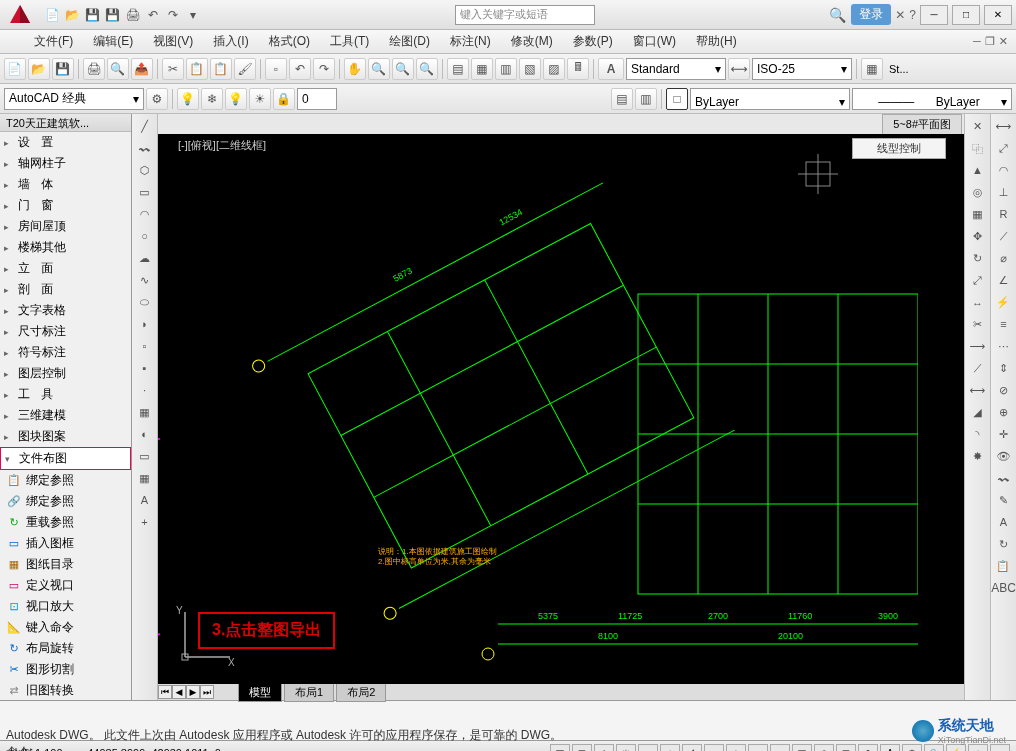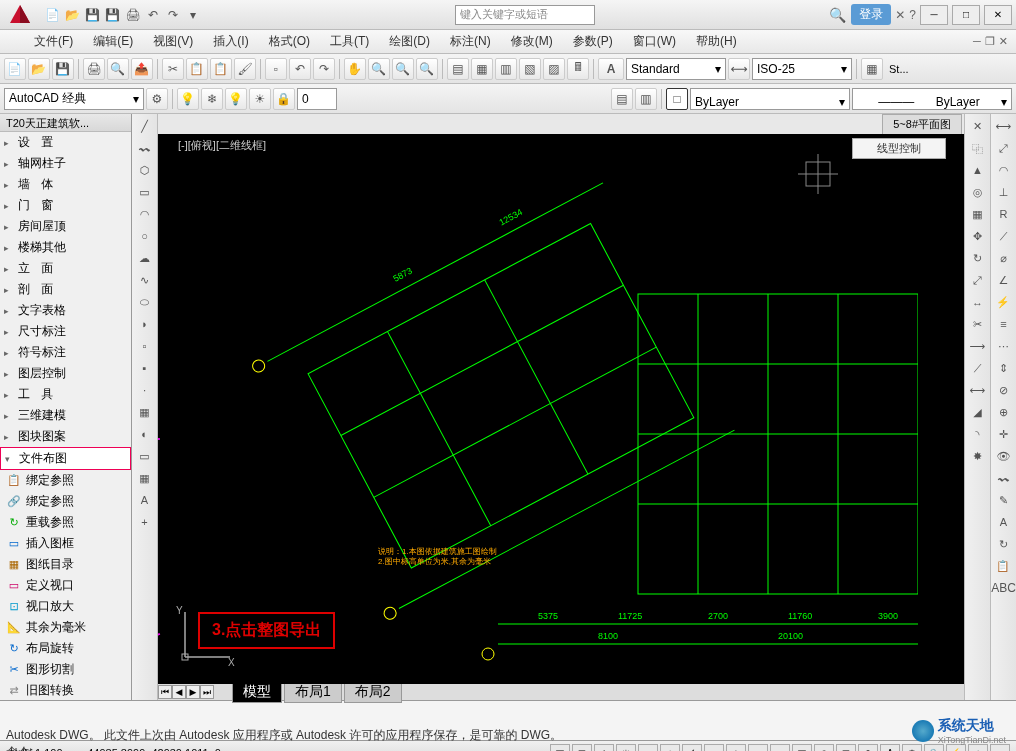--- a/index.html
+++ b/index.html
@@ -50,21 +50,21 @@
 .canvas-wrap { flex:1; display:flex; flex-direction:column; background:#333; position:relative;}
 .tabs-top { height:20px; background:#e8e8e8; display:flex; align-items:flex-end; font-size:11px; padding-left:40px;flex-direction:column;}
 .tab { padding:2px 10px; background:#ddd; border:1px solid #aaa; border-bottom:none; margin-right:2px;}
 .tab.active { background:#fff; color:#00a;}
 .canvas { flex:1; background:#000; position:relative; overflow:hidden;}
 .view-label { position:absolute; top:4px; left:20px; color:#ccc; font-size:11px;}
 .annot { position:absolute; border:2px solid #d00; color:#d00; font-size:16px; font-weight:bold; padding:6px 12px; background:transparent;}
 .ucs-icon { position:absolute; left:12px; bottom:12px; }
 .right-popup { position:absolute; right:18px; top:4px; background:#f4f4f4; border:1px solid #aaa; font-size:11px; padding:2px 24px; color:#333;}
 .scroll-h { height:16px; background:#ddd; display:flex; align-items:center;}
-.model-tabs { display:flex; font-size:14px; margin-left:18px;}
+.model-tabs { display:flex; font-size:11px; margin-left:24px;}
 .model-tab { padding:1px 10px; background:#ccc; border:1px solid #999; margin-right:2px;}
 .model-tab.active { background:#000; color:#fff;}
 .scroll-btn { width:14px; height:14px; border:1px solid #999; background:#eee; font-size:9px; display:flex;align-items:center;justify-content:center;}
 
 
 .right-tb { width:26px; background:linear-gradient(90deg,#f0f0f0,#e4e4e4); border-left:1px solid #bbb; display:flex; flex-direction:column; align-items:center; padding:2px 0; gap:2px;}
 .right-tb .tbtn { width:20px; height:20px; font-size:11px; border:none; background:transparent;}
 
 
 .cmd-area { height:40px; background:#f4f4f4; border-top:1px solid #999; display:flex; flex-direction:column; font-size:12px;}
@@ -311,21 +311,21 @@
         <div class="file-item">
           <span class="tree-icon" style="color:#c06">▭</span>
           <span>定义视口</span>
         </div>
         <div class="file-item">
           <span class="tree-icon" style="color:#09c">⊡</span>
           <span>视口放大</span>
         </div>
         <div class="file-item">
           <span class="tree-icon" style="color:#ca0">📐</span>
-          <span>其余为毫米</span>
+          <span>键入命令</span>
         </div>
         <div class="file-item">
           <span class="tree-icon" style="color:#06c">↻</span>
           <span>布局旋转</span>
         </div>
         <div class="file-item">
           <span class="tree-icon" style="color:#06c">✂</span>
           <span>图形切割</span>
         </div>
         <div class="file-item">

